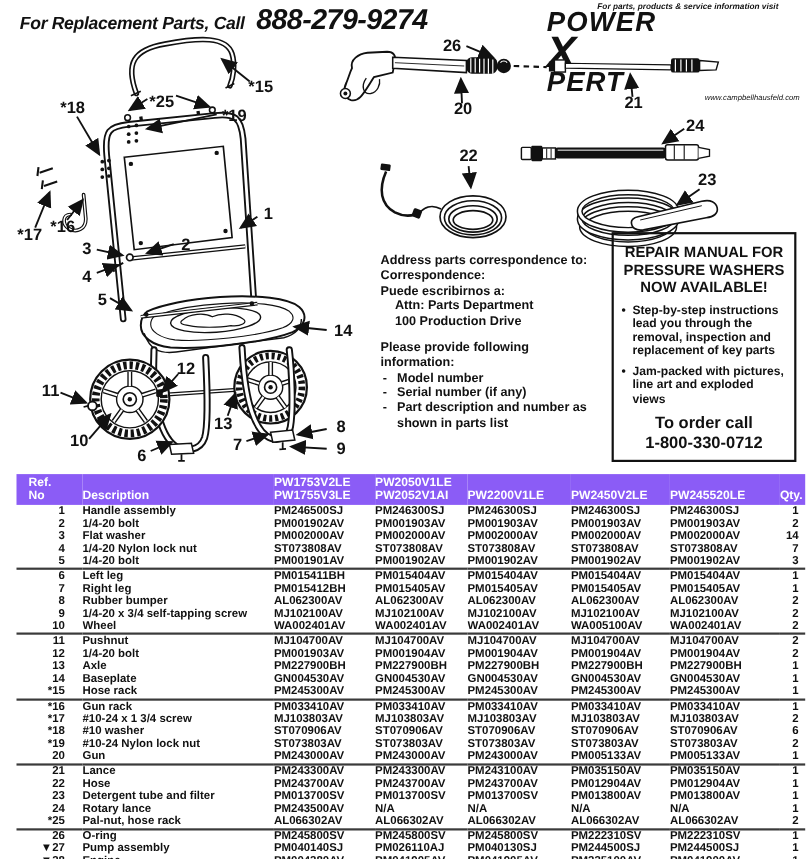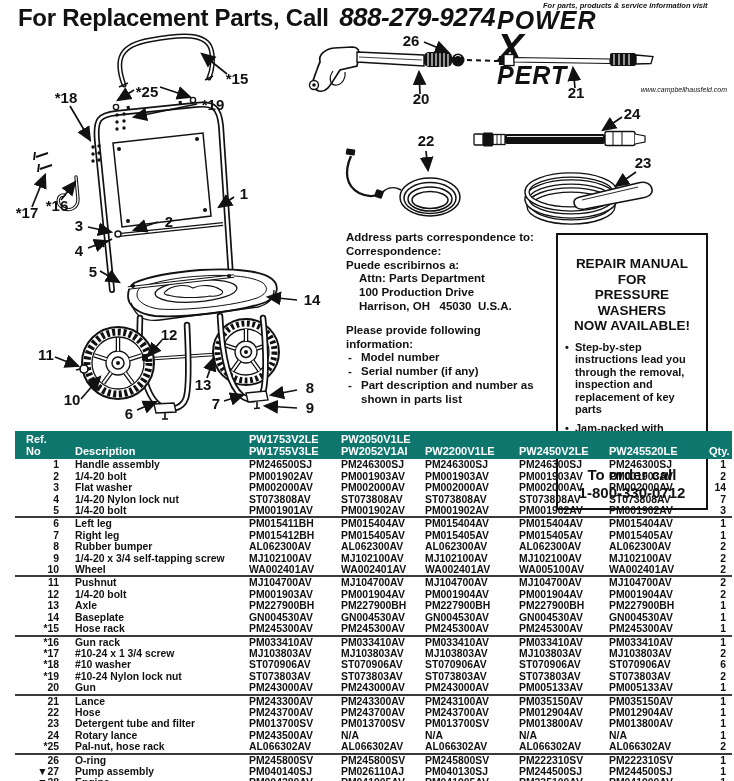--- a/index.html
+++ b/index.html
@@ -1,49 +1,49 @@
 <!DOCTYPE html>
 <html><head>
 <meta charset="utf-8">
 <style>
   html,body{margin:0;padding:0;background:#e8e8e8;}
   .page{position:relative;width:734px;height:781px;background:#ffffff;overflow:hidden;
         font-family:"Liberation Sans",sans-serif;color:#111;}
   
   .call-title{position:absolute;left:18px;top:2px;white-space:nowrap;}
-  .call-text{font-weight:bold;font-size:24px;letter-spacing:-0.3px;}
+  .call-text{font-style:italic;font-weight:bold;font-size:16px;letter-spacing:-0.3px;}
   .call-phone{font-style:italic;font-weight:600;font-size:26px;letter-spacing:-0.5px;margin-left:6px;}
   .logo{position:absolute;top:1px;right:5px;width:232px;}
   .logo-tag{font-size:7.5px;font-style:italic;font-weight:600;margin-left:2px;padding-left:44px;}
   .logo-brand{display:flex;align-items:baseline;font-style:italic;font-weight:bold;line-height:0.85;margin-top:0px;flex-direction:column;}
   .lw{font-size:25px;letter-spacing:1px;}
   .lx{font-size:40px;margin:0 -3px;}
   .logo-web{font-size:7px;font-style:italic;text-align:right;margin-top:-1px;margin-right:2px;}
   
   .diagram{position:absolute;left:0;top:0;}
   .co{font-size:15px;font-weight:bold;fill:#111;}
   
   .addr{position:absolute;left:346px;top:231px;width:192px;font-size:11.5px;font-weight:700;line-height:13.8px;}
   .addr .it{}
   .addr .ind{padding-left:13px;}
   .addr .gap{height:10px;}
   .dash-item{display:flex;}
   .dm{width:13px;flex:none;padding-left:2px;}
   
-  .repair{position:absolute;left:556px;top:233px;width:152px;box-sizing:border-box;
-          border:2px solid #111;padding:21px 7px 6px;}
+  .repair{position:absolute;left:556px;top:211px;width:168px;box-sizing:border-box;
+          border:2px solid #111;padding:9px 7px 6px;}
   .rb-title{font-size:13.5px;font-weight:bold;text-align:center;line-height:15.5px;}
   .rb-bullets{margin:7px 0 0 0;padding:0;list-style:none;}
   .rb-bullets li{display:flex;font-size:11px;font-weight:bold;line-height:12.6px;margin-bottom:6px;}
   .blt{width:10px;flex:none;}
   .rb-order{margin-top:4px;text-align:center;font-size:15px;font-weight:bold;line-height:18px;}
   
   .parts{position:absolute;left:15px;top:431px;width:717px;table-layout:fixed;
          border-collapse:collapse;border-bottom:2.4px solid #3a3a3a;}
-  .parts th{background:#0f766e;color:#fff;font-size:11px;line-height:12.2px;font-weight:bold;
+  .parts th{background:#8b5cf6;color:#fff;font-size:11px;line-height:12.2px;font-weight:bold;
             text-align:left;vertical-align:bottom;padding:2px 0 2px 0;}
   .parts th.h-ref{padding-left:11px;}
   .parts th.h-qty{text-align:right;padding-right:4px;}
   .parts td{font-size:10.4px;line-height:11.4px;font-weight:700;padding:0;white-space:nowrap;overflow:hidden;}
   .c-ref{text-align:right;padding-right:16px !important;}
   .c-qty{text-align:right;padding-right:6px !important;}
   .parts tr.sep td{border-top:2.4px solid #3a3a3a;}
 </style>
 </head>
 <body>
@@ -290,21 +290,20 @@
       <text class="co" x="643" y="168">23</text>
     </g>
   </svg>
 
   <div class="addr">
     <div class="it">Address parts correspondence to:</div>
     <div class="it">Correspondence:</div>
     <div class="it">Puede escribirnos a:</div>
     <div class="ind">Attn: Parts Department</div>
     <div class="ind">100 Production Drive</div>
-    <div class="ind">Harrison, OH&nbsp;&nbsp; 45030&nbsp; U.S.A.</div>
     <div class="gap"></div>
     <div class="it">Please provide following information:</div>
     <div class="dash-item">
       <span class="dm">-</span>
       <span>Model number</span>
     </div>
     <div class="dash-item">
       <span class="dm">-</span>
       <span>Serial number (if any)</span>
     </div>

